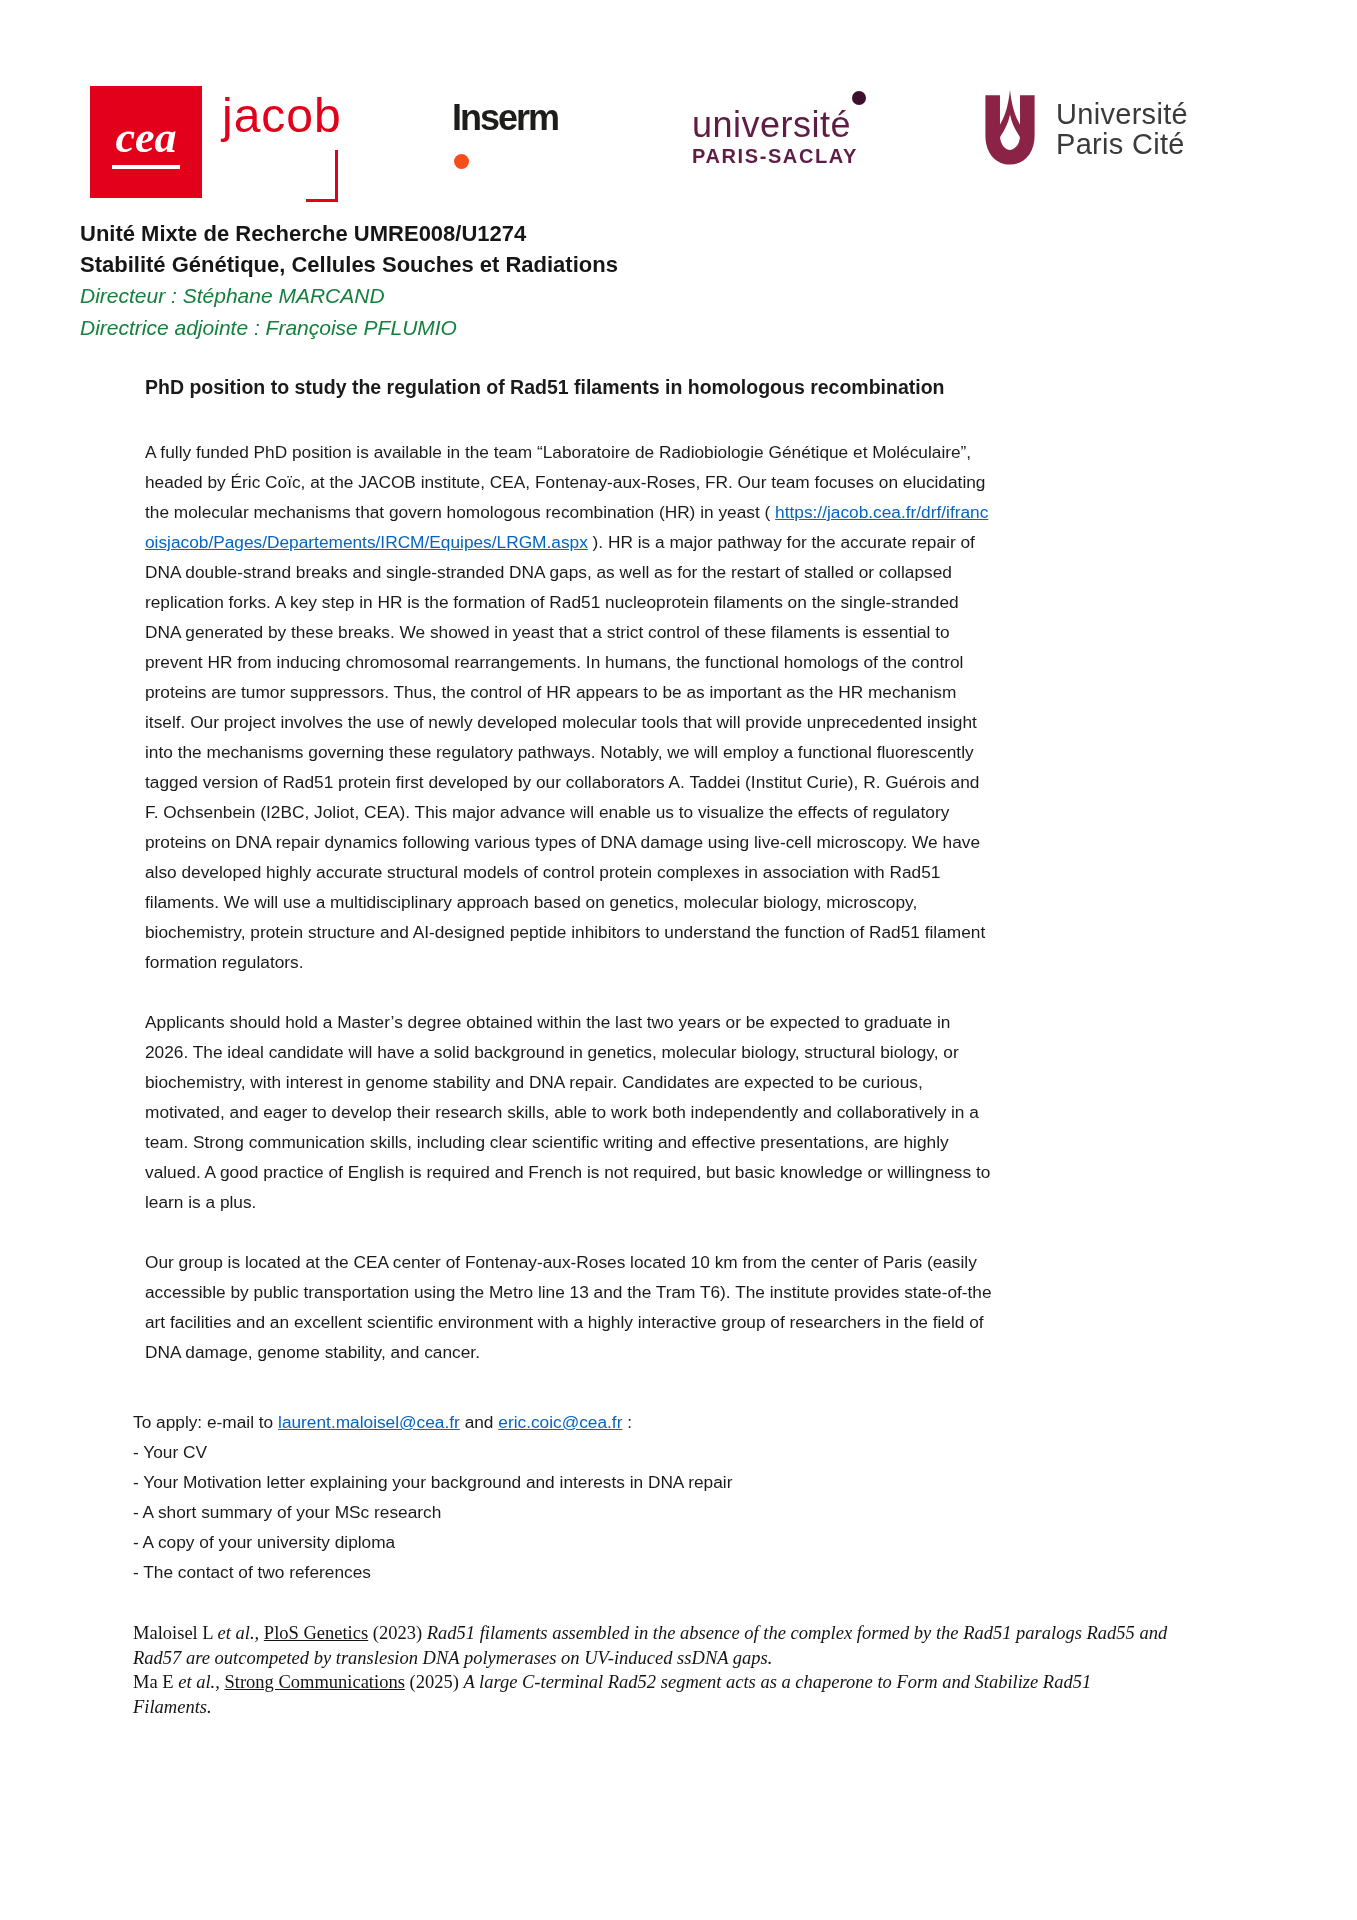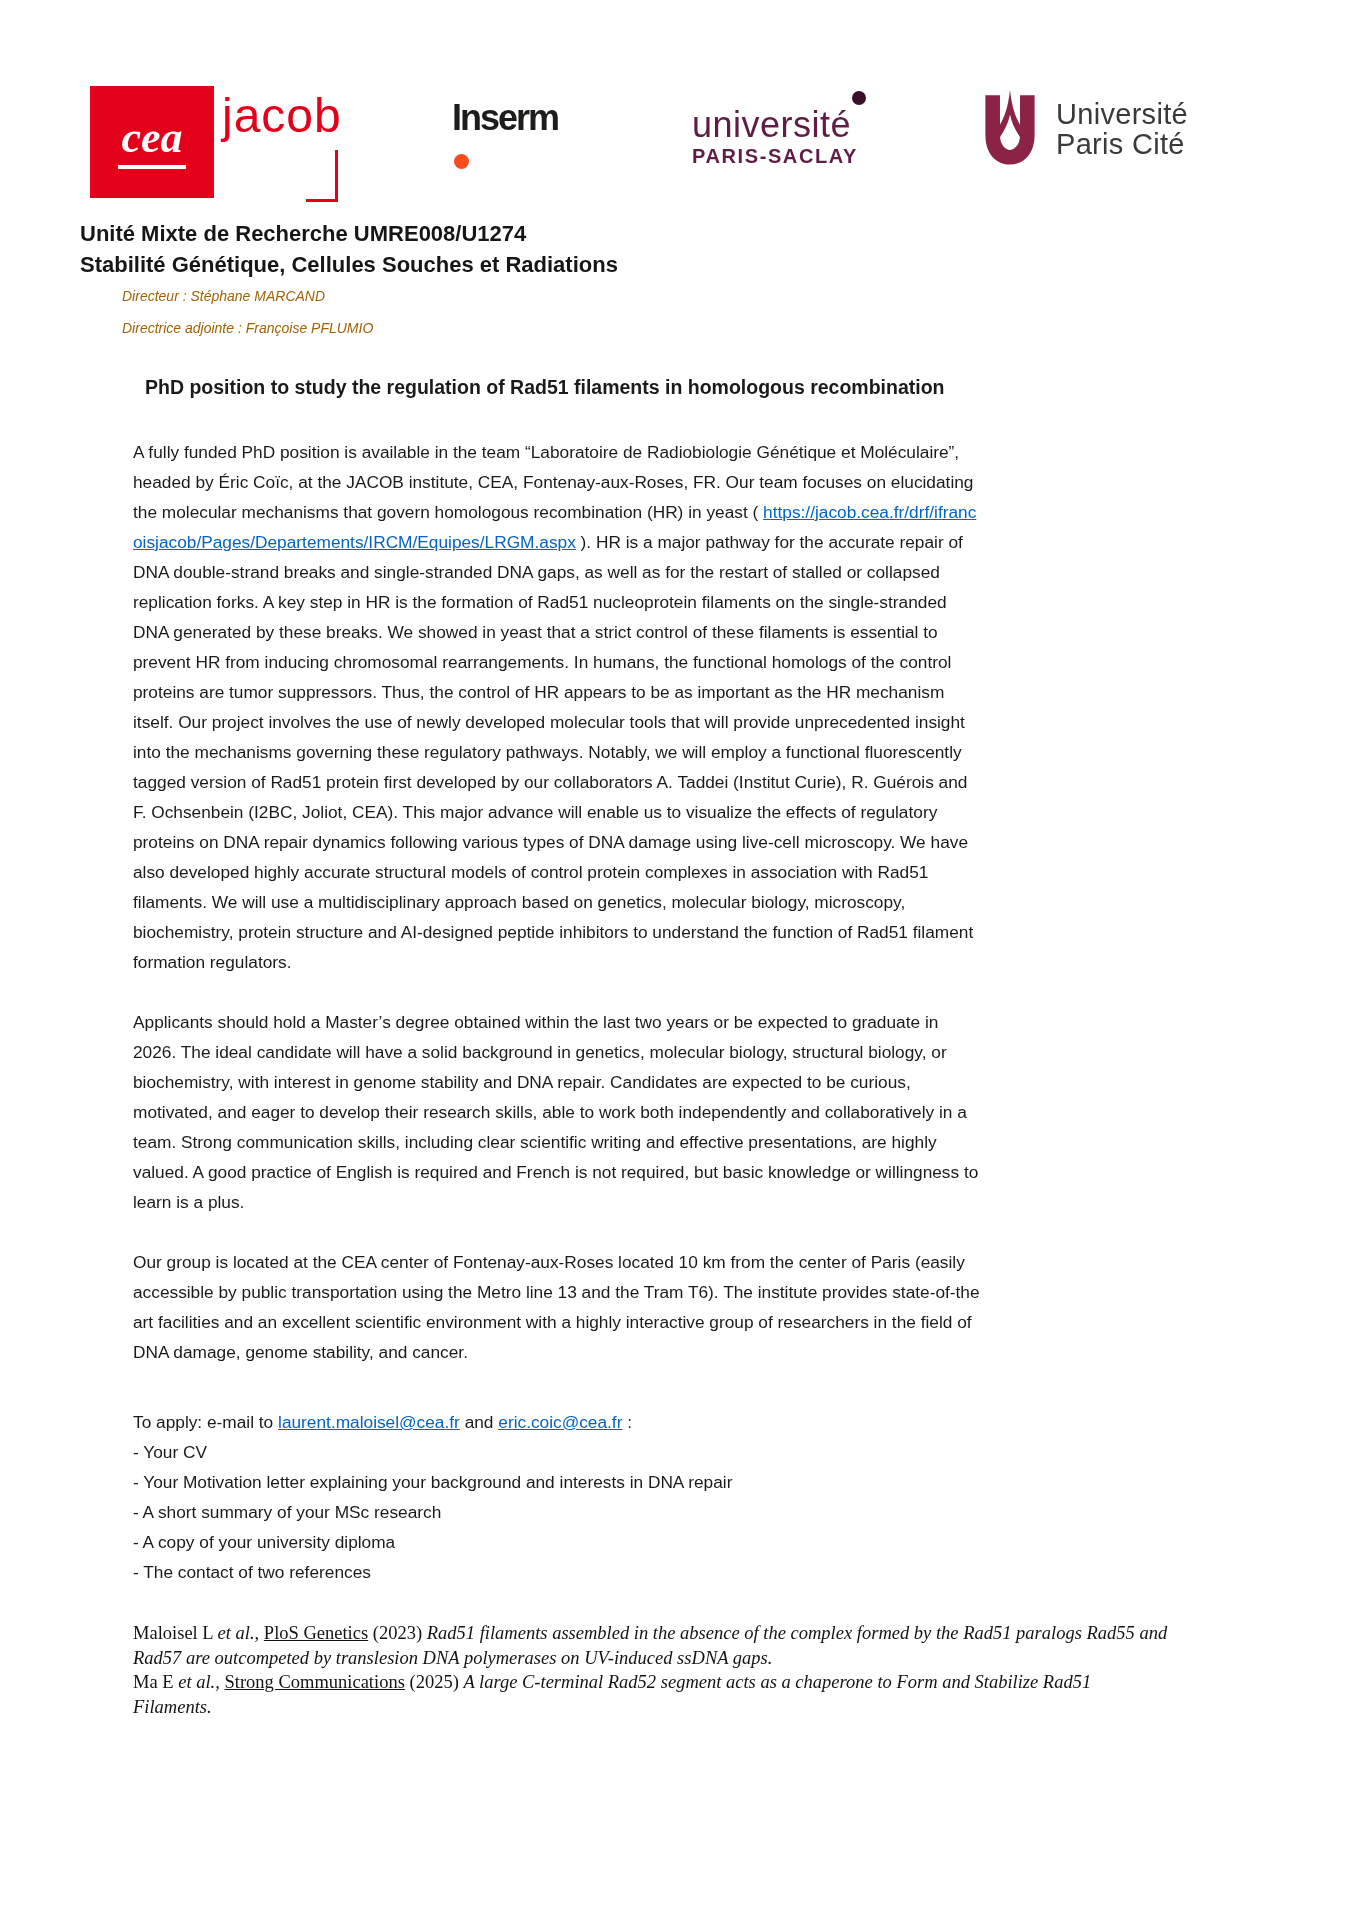--- a/index.html
+++ b/index.html
@@ -10,21 +10,21 @@
   *{box-sizing:border-box; margin:0; padding:0;}
   html,body{background:#ffffff;}
   body{
     width:1357px; height:1920px; position:relative; overflow:hidden;
     font-family:"Liberation Sans", sans-serif; color:var(--text_black);
   }
   .page{position:absolute; inset:0; background:#fff;}
 
   
   .cea-square{
-    position:absolute; left:90px; top:86px; width:124px; height:112px;
+    position:absolute; left:90px; top:86px; width:112px; height:112px;
     background:var(--cea_red); display:flex; align-items:center; justify-content:center;
   }
   .cea-script{
     color:#fff; font-family:"Liberation Serif", serif; font-style:italic; font-weight:bold;
     font-size:44px; line-height:1; border-bottom:4px solid #fff; padding:0 3px 5px 3px;
   }
   .jacob-text{
     position:absolute; left:222px; top:92px; font-size:48px; line-height:1;
     color:var(--cea_red); letter-spacing:1px;
   }
@@ -47,30 +47,30 @@
   .ups-dot{
     position:absolute; right:-8px; top:-17px; width:14px; height:14px; border-radius:50%;
     background:var(--saclay_dot);
   }
   .upc{position:absolute; left:978px; top:88px; display:flex; align-items:center; gap:14px;}
   .upc-text{font-size:29px; line-height:30px; color:#3A3A3A; letter-spacing:0.3px;}
 
   
   .header-text{position:absolute; left:80px; top:218px;}
   .ht-bold{font-weight:bold; font-size:22px; line-height:31px; color:#161616;}
-  .ht-italic{font-style:italic; font-size:14px; line-height:32px; color:#a16207;margin-left:42px;}
+  .ht-italic{font-style:italic; font-size:21px; line-height:32px; color:#15803d;}
 
   
   .content{
     position:absolute; left:133px; top:372px; width:1035px;
     font-size:17.3px; line-height:30px; color:var(--text_black);
   }
   .doc-title{font-weight:bold; font-size:19.5px; margin:0 0 35px 12px;}
   .narrow{width:848px;}
-  p.body{margin:0;}
+  p.body{margin:12px;}
   p.body + p.body{margin-top:30px;}
   a.lnk{color:var(--link_blue); text-decoration:underline; cursor:pointer; word-break:break-all;}
   .apply-block{margin-top:40px;}
   .apply-item{line-height:30px;}
 
   
   .references{
     margin-top:34px; width:1035px;
     font-family:"Liberation Serif", serif; font-size:18.5px; line-height:24.5px; color:#141414;
   }

